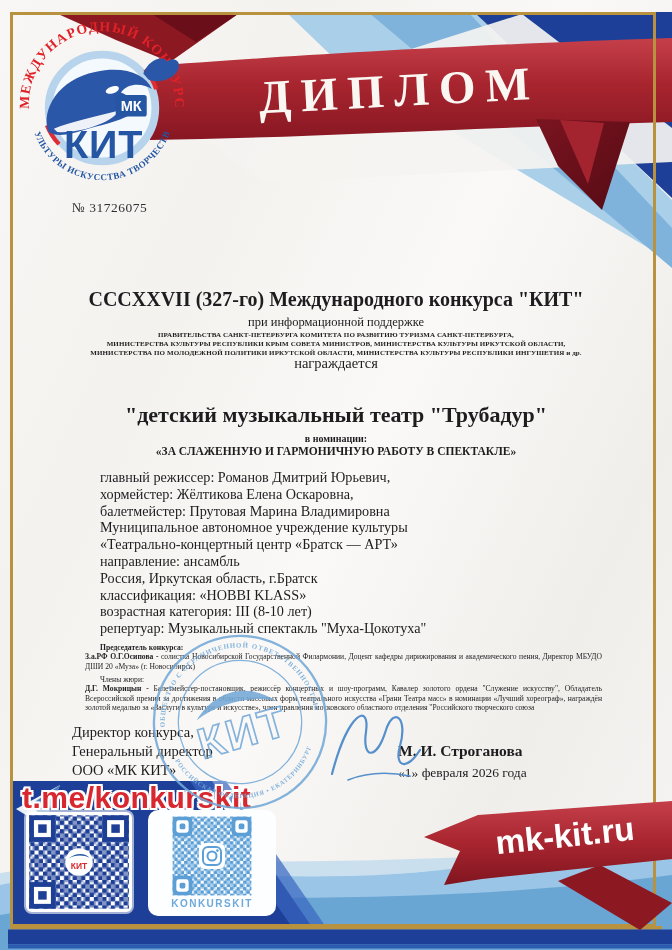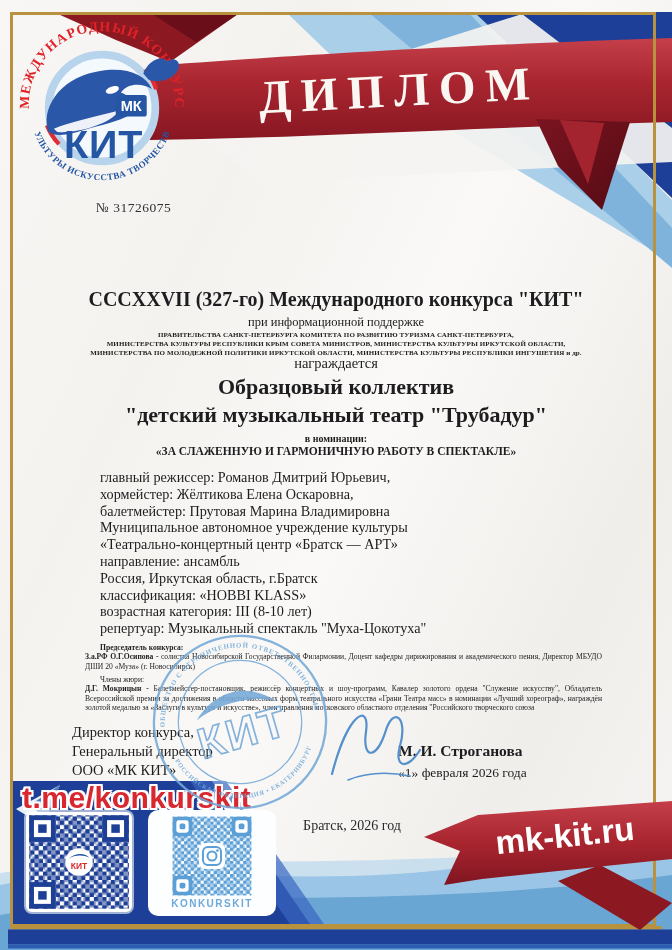--- a/index.html
+++ b/index.html
@@ -6,21 +6,21 @@
   .page{
     position:relative;width:672px;height:950px;overflow:hidden;
     background:linear-gradient(115deg,#f8f7f5 0%,#f3f2ef 28%,#faf9f7 52%,#f0eeeb 78%,#f6f5f3 100%);
     font-family:"Liberation Serif","DejaVu Serif",serif;color:#1d1d1f;
     outline:1px solid #c9c9c9;
   }
   .gold-frame{position:absolute;left:10px;top:12px;width:646px;height:915px;
     border:3px solid #b9923f;box-sizing:border-box;z-index:5;pointer-events:none;}
   .abs{position:absolute;}
   .center{left:0;right:0;text-align:center;}
-  .dip-number{left:72px;top:200px;font-size:13.5px;color:#2f2f31;letter-spacing:.5px;z-index:3;margin-left:24px;}
+  .dip-number{left:72px;top:200px;font-size:13.5px;color:#2f2f31;letter-spacing:.5px;z-index:3;}
   .title{top:288px;font-size:20px;font-weight:bold;z-index:3;}
   .support-intro{top:315px;font-size:12.5px;z-index:3;}
   .support-lines{top:331px;font-size:7px;font-weight:bold;line-height:8.8px;letter-spacing:.1px;color:#222;z-index:3;}
   .awarded{top:355px;font-size:14.5px;z-index:3;}
   .awardee1{top:374px;font-size:22px;font-weight:bold;z-index:3;}
   .awardee2{top:402px;font-size:22px;font-weight:bold;z-index:3;}
   .nom-label{top:433px;font-size:10px;font-weight:bold;z-index:3;}
   .nom-text{top:445px;font-size:11.5px;font-weight:bold;z-index:3;}
   .details{left:100px;top:469px;font-size:14.2px;line-height:16.8px;z-index:3;}
   .small-label{left:100px;font-size:7.6px;font-weight:bold;z-index:3;}
@@ -115,21 +115,20 @@
   <div class="abs dip-number">№ 31726075</div>
 
   <div class="abs center title">СССXXVII (327-го) Международного конкурса "КИТ"</div>
   <div class="abs center support-intro">при информационной поддержке</div>
   <div class="abs center support-lines">
     <div>ПРАВИТЕЛЬСТВА САНКТ-ПЕТЕРБУРГА КОМИТЕТА ПО РАЗВИТИЮ ТУРИЗМА САНКТ-ПЕТЕРБУРГА,</div>
     <div>МИНИСТЕРСТВА КУЛЬТУРЫ РЕСПУБЛИКИ КРЫМ СОВЕТА МИНИСТРОВ, МИНИСТЕРСТВА КУЛЬТУРЫ ИРКУТСКОЙ ОБЛАСТИ,</div>
     <div>МИНИСТЕРСТВА ПО МОЛОДЕЖНОЙ ПОЛИТИКИ ИРКУТСКОЙ ОБЛАСТИ, МИНИСТЕРСТВА КУЛЬТУРЫ РЕСПУБЛИКИ ИНГУШЕТИЯ и др.</div>
   </div>
   <div class="abs center awarded">награждается</div>
-  <div class="abs center awardee1">Образцовый коллектив</div>
   <div class="abs center awardee2">"детский музыкальный театр "Трубадур"</div>
   <div class="abs center nom-label">в номинации:</div>
   <div class="abs center nom-text">«ЗА СЛАЖЕННУЮ И ГАРМОНИЧНУЮ РАБОТУ В СПЕКТАКЛЕ»</div>
 
   <div class="abs details">
     <div>главный режиссер: Романов Дмитрий Юрьевич,</div>
     <div>хормейстер: Жёлтикова Елена Оскаровна,</div>
     <div>балетмейстер: Прутовая Марина Владимировна</div>
     <div>Муниципальное автономное учреждение культуры</div>
     <div>«Театрально-концертный центр «Братск — АРТ»</div>
@@ -175,21 +174,20 @@
       <text x="0" y="26" text-anchor="middle" font-size="44" font-weight="bold" class="sans" fill="none" stroke="#74a9d8" stroke-width="1.7" letter-spacing="3">КИТ</text>
     </g>
   </svg>
 
   <svg class="abs" style="left:318px;top:692px;z-index:4;" width="110" height="100" viewBox="0 0 110 100">
     <path d="M14,82 C30,20 52,10 48,40 C44,66 58,70 68,38 C76,14 90,26 82,54 C76,74 88,80 102,58" fill="none" stroke="#5590cc" stroke-width="2.2" stroke-linecap="round"></path>
     <path d="M30,88 C50,80 72,80 92,84" fill="none" stroke="#5590cc" stroke-width="1.6" stroke-linecap="round"></path>
   </svg>
 
   <div class="abs telegram">t.me/konkurskit</div>
-  <div class="abs city-year">Братск, 2026 год</div>
 
   <div class="abs qr-card1">
     <svg width="106" height="100" viewBox="0 0 100 94">
       <defs>
         <pattern id="qp1" width="8" height="8" patternUnits="userSpaceOnUse">
           <rect width="4" height="4" fill="#1e3f96"></rect>
             <rect x="4" y="4" width="4" height="4" fill="#1e3f96"></rect>
         </pattern>
         <pattern id="qp1b" width="12" height="12" patternUnits="userSpaceOnUse">
           <rect width="6" height="6" fill="#1e3f96"></rect>

